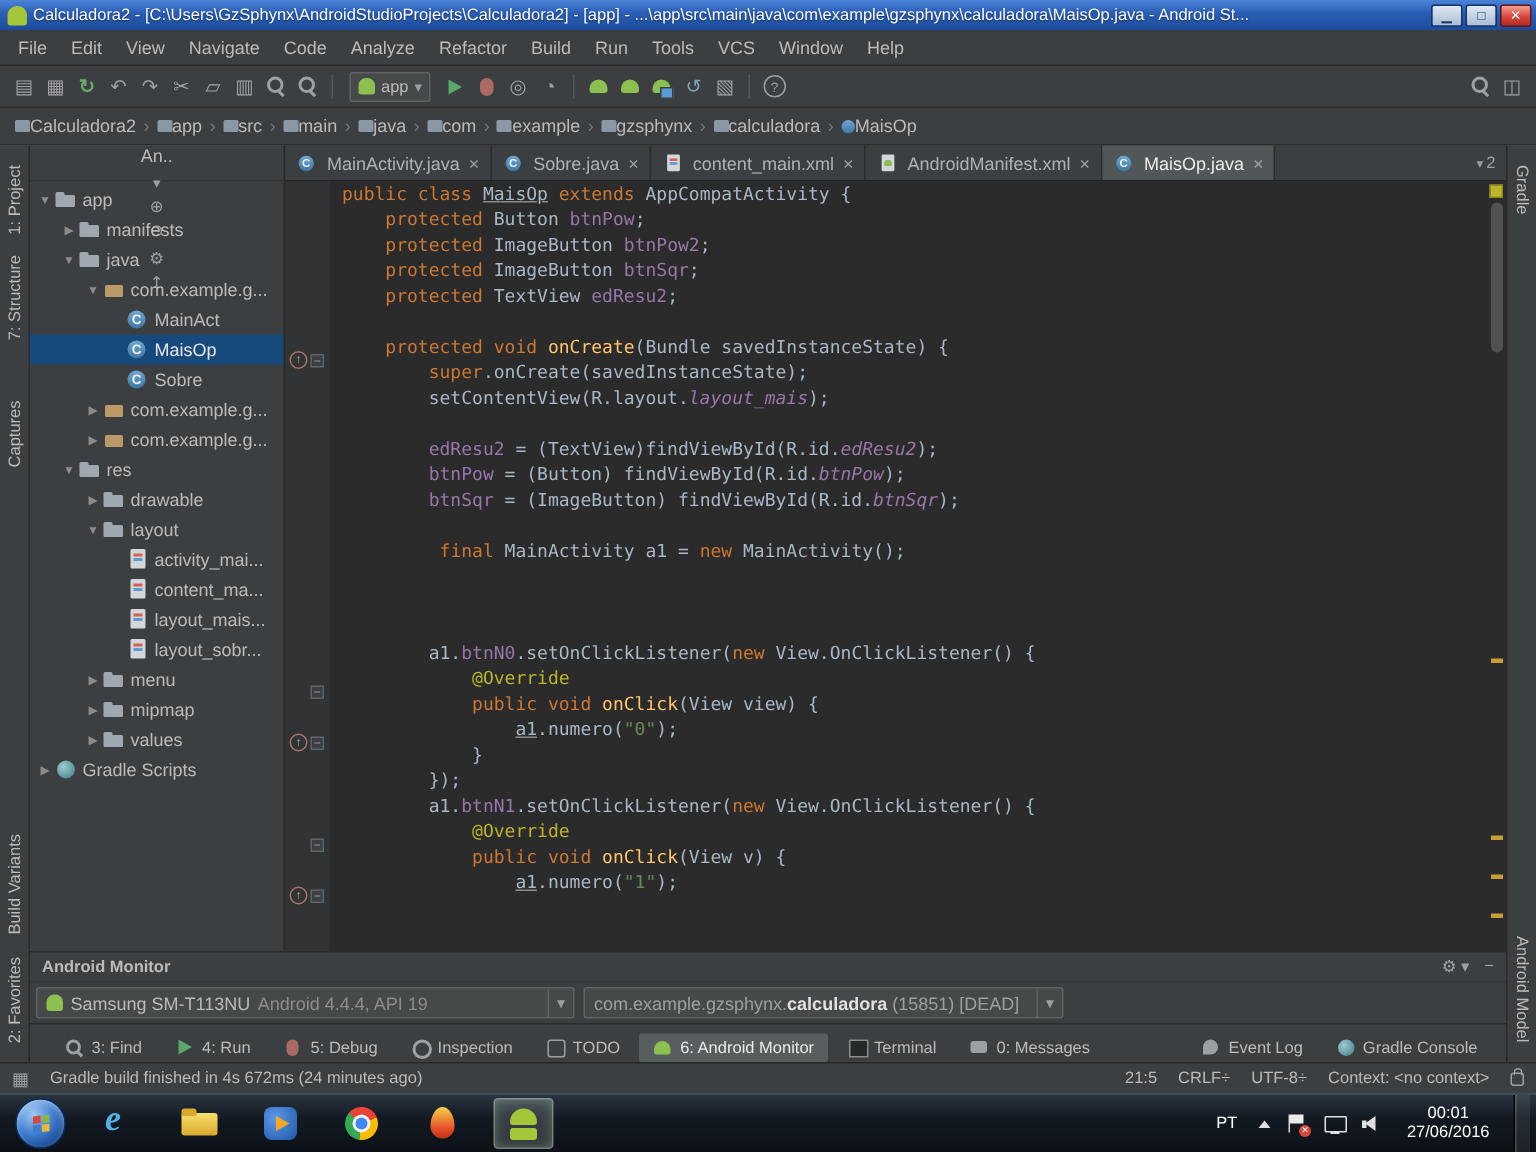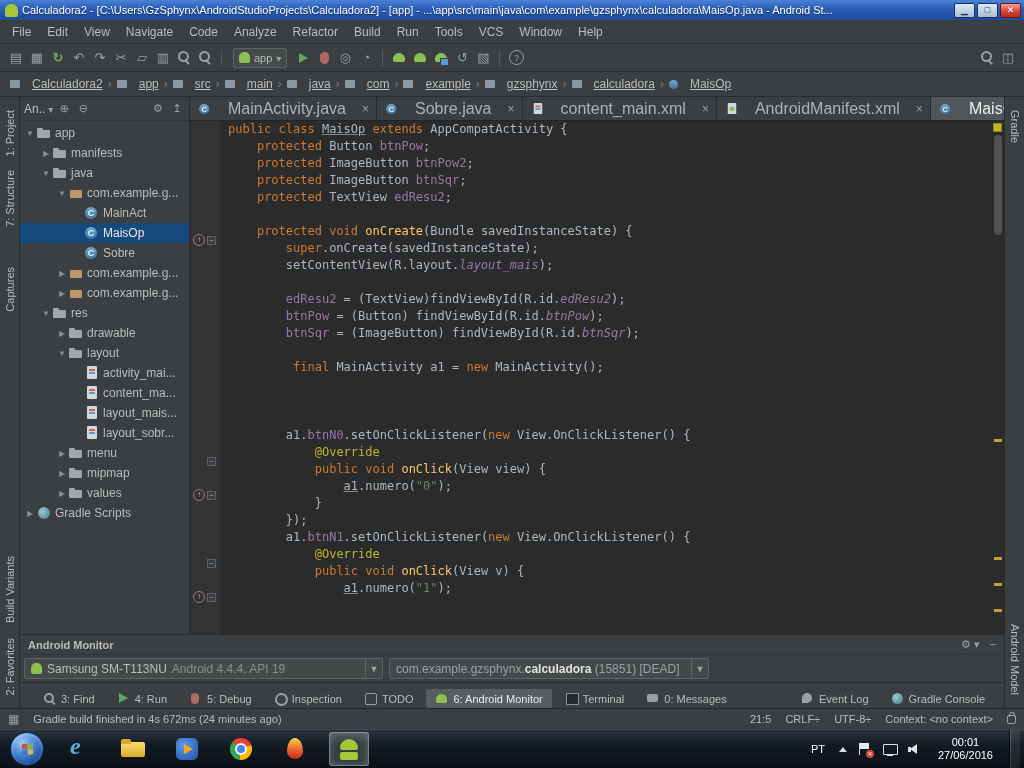--- a/index.html
+++ b/index.html
@@ -52,42 +52,42 @@
   .i-toolwindow-layout::before{content:"◫";}
   .run-config{height:20px;display:flex;align-items:center;gap:4px;background:#45494A;border:1px solid #5E6366;
     border-radius:2px;padding:0 5px;margin:0 5px;color:#BBBBBB;font-size:11px;}
   .mini-droid{width:11px;height:11px;border-radius:5px 5px 2px 2px;background:#8CC152;flex:none;}
   .dd-arrow::before{content:"▾";color:#9DA0A3;font-size:10px;}
   .tb-spacer{flex:1;}
 
   
   .breadcrumbs{height:25px;background:#3C3F41;border-bottom:1px solid #2B2B2B;display:flex;align-items:center;
     font-size:12px;color:#BBBBBB;padding-left:8px;gap:2px;}
-  .bc-item{display:inline-flex;align-items:center;gap:12px;padding:1px 2px;text-decoration:underline;}
+  .bc-item{display:inline-flex;align-items:center;gap:0;padding:1px 2px;}
   .bc-ico{width:10px;height:8px;background:#8A98A5;border-radius:1px;flex:none;}
   .bc-ico.bc-file{width:9px;height:9px;border-radius:50%;background:linear-gradient(#6FA8D2,#41759F);}
   .bc-sep::before{content:"›";color:#777B7E;padding:0 1px;}
 
   
   .main-row{flex:1;display:flex;min-height:0;}
   .strip{width:20px;background:#3C3F41;display:flex;flex-direction:column;align-items:center;font-size:11px;color:#BBBBBB;}
   .strip.left{border-right:1px solid #2B2B2B;}
   .strip.right{border-left:1px solid #2B2B2B;}
   .strip-label{writing-mode:vertical-rl;padding:7px 0;cursor:default;white-space:nowrap;}
   .strip.left .strip-label{transform:rotate(180deg);}
   .strip-top{display:flex;flex-direction:column;align-items:center;margin-top:6px;}
   .strip-bottom{display:flex;flex-direction:column;align-items:center;margin-top:auto;margin-bottom:6px;}
   .strip-gap{height:26px;}
   .center-col{flex:1;display:flex;flex-direction:column;min-width:0;}
   .work-row{flex:1;display:flex;min-height:0;}
 
   
   .project{width:170px;background:#3C3F41;border-right:1px solid #282828;display:flex;flex-direction:column;flex:none;}
   .proj-header{height:24px;display:flex;align-items:center;padding:0 4px;font-size:12px;color:#BBBBBB;
-    border-bottom:1px solid #323537;gap:3px;}
+    border-bottom:1px solid #323537;gap:3px;flex-direction:column;}
   .ph-ic{width:16px;height:16px;display:inline-flex;align-items:center;justify-content:center;color:#9DA0A3;font-size:11px;}
   .ph-plus::before{content:"⊕";} .ph-minus::before{content:"⊖";}
   .ph-gear::before{content:"⚙";} .ph-collapse::before{content:"↥";}
   .ph-spacer{flex:1;}
   .tree{flex:1;overflow:hidden;padding-top:2px;}
   .tree-row{height:20px;display:flex;align-items:center;font-size:12px;color:#BBBBBB;white-space:nowrap;}
   .tree-row.selected{background:#174A7C;color:#E6E6E6;}
   .tree-arrow{width:12px;flex:none;font-size:8px;color:#8C8C8C;text-align:center;}
   .a-down::before{content:"▼";} .a-right::before{content:"▶";}
   .tree-label{margin-left:3px;}
@@ -100,21 +100,21 @@
   .ti-xml::before{content:"";position:absolute;left:3px;top:1px;width:10px;height:13px;background:#D3D7DA;border-radius:1px;}
   .ti-xml::after{content:"";position:absolute;left:5px;top:4px;width:6px;height:2px;background:#D6604F;box-shadow:0 3px 0 #5B9BD5;}
   .ti-manifest::before{content:"";position:absolute;left:3px;top:1px;width:10px;height:13px;background:#D3D7DA;border-radius:1px;}
   .ti-manifest::after{content:"";position:absolute;left:5px;top:5px;width:6px;height:5px;border-radius:3px 3px 1px 1px;background:#8CC152;}
   .ti-gradle::before{content:"";position:absolute;left:2px;top:2px;width:12px;height:12px;border-radius:50%;
     background:radial-gradient(circle at 35% 35%,#9CCBD1,#3B7B80);}
 
   
   .editor-col{flex:1;display:flex;flex-direction:column;min-width:0;background:#2B2B2B;}
   .tabbar{height:24px;background:#3C3F41;border-bottom:1px solid #232525;display:flex;align-items:stretch;}
-  .tab{display:flex;align-items:center;gap:15px;padding:0 7px;font-size:16px;color:#AEB2B5;border-right:1px solid #2B2B2B;}
+  .tab{display:flex;align-items:center;gap:5px;padding:0 7px;font-size:12px;color:#AEB2B5;border-right:1px solid #2B2B2B;}
   .tab.active{background:#515658;color:#ECECEC;}
   .tab .ti{transform:scale(.85);}
   .tab-close{color:#9DA0A3;font-size:12px;margin-left:1px;}
   .tab-close::before{content:"×";}
   .tab-overflow{margin-left:auto;display:flex;align-items:center;gap:2px;color:#9DA0A3;font-size:11px;padding:0 7px;}
   .ov-ic::before{content:"▾";font-size:9px;}
   .editor{flex:1;display:flex;position:relative;overflow:hidden;background:#2B2B2B;}
   .gutter{width:30px;background:#313335;border-right:1px solid #2F3234;position:relative;flex:none;}
   .override-mark{position:absolute;left:3px;width:12px;height:12px;border:1px solid #A8736A;border-radius:50%;
     color:#AFB1B3;font-size:8px;text-align:center;line-height:10px;}

